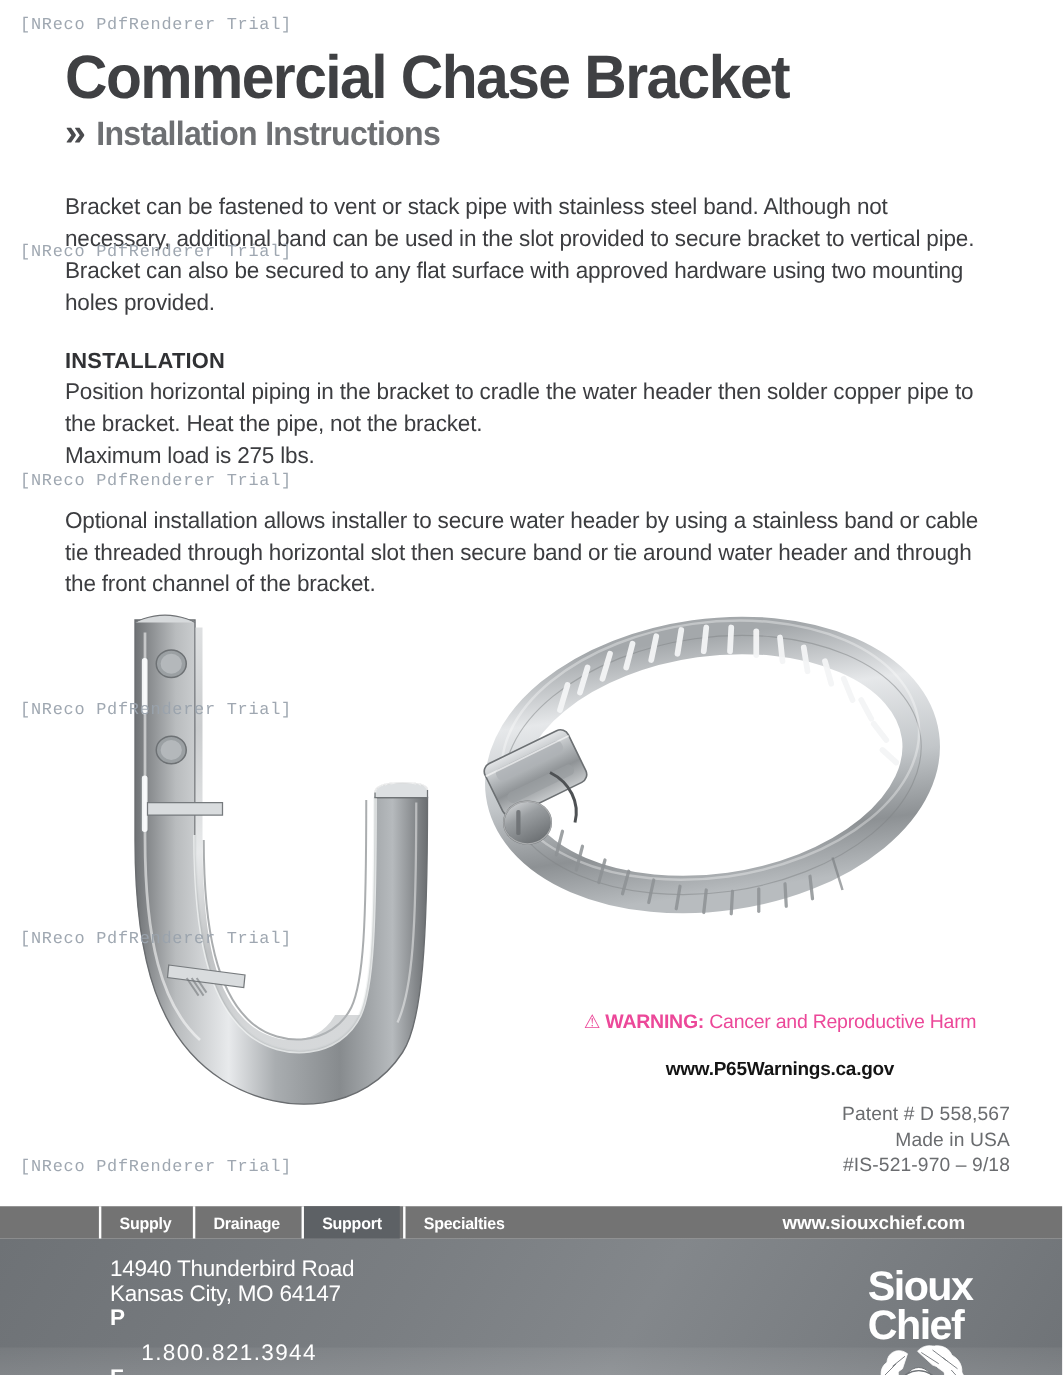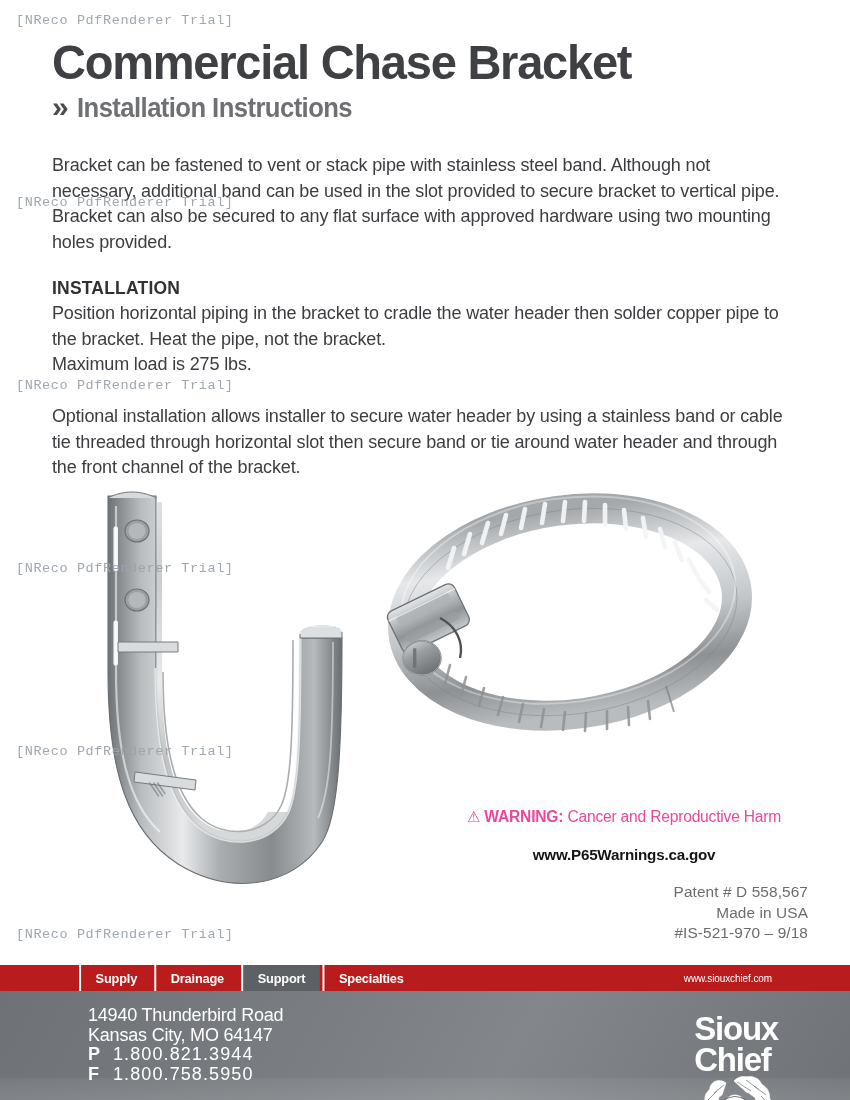--- a/index.html
+++ b/index.html
@@ -116,21 +116,21 @@
     line-height: 20.5px;
     color: #6a6c6f;
     letter-spacing: 0.1px;
   }
 
   
   .footer { position: absolute; left: 0; bottom: 0; width: 850px; }
   .navbar {
     position: relative;
     height: 26px;
-    background: #b91c1c;
+    background: #737373;
     display: flex;
     align-items: stretch;
   }
   .nav-spacer { width: 78px; flex: 0 0 auto; }
   .nav-tab {
     position: relative;
     display: flex;
     align-items: center;
     padding: 0 15px;
     color: #ffffff;
@@ -142,22 +142,22 @@
     transform: scaleX(0.97);
   }
   .nav-tab:last-of-type { border-right: 2px solid #ffffff; }
   .nav-tab.active { background: #5d6165; }
   .nav-site {
     margin-left: auto;
     display: flex;
     align-items: center;
     padding-right: 78px;
     color: #ffffff;
-    font-size: 10px;
-    font-weight: normal;
+    font-size: 15px;
+    font-weight: bold;
     letter-spacing: -0.1px;
   }
   .footer-body {
     position: relative;
     height: 109px;
     background:
       linear-gradient(120deg, #6e7276 0%, #7a7e82 38%, #83878b 60%, #6f7377 100%);
     overflow: hidden;
   }
   .footer-body::after {
@@ -170,21 +170,21 @@
     position: absolute;
     left: 88px; top: 15px;
     color: #ffffff;
     font-size: 18px;
     line-height: 19.5px;
     letter-spacing: -0.2px;
     z-index: 2;
   }
   .addr .tel { display: flex; gap: 18px; }
   .addr .tel b { width: 7px; font-weight: bold; }
-  .addr .tel span { letter-spacing: 1.1px; }
+  .addr .tel span { letter-spacing: 1.1px; margin-top: 28px; }
 
   .logo {
     position: absolute;
     right: 72px; top: 12px;
     display: flex;
     align-items: flex-start;
     z-index: 2;
     flex-direction: column;
   }
   .logo-words {

